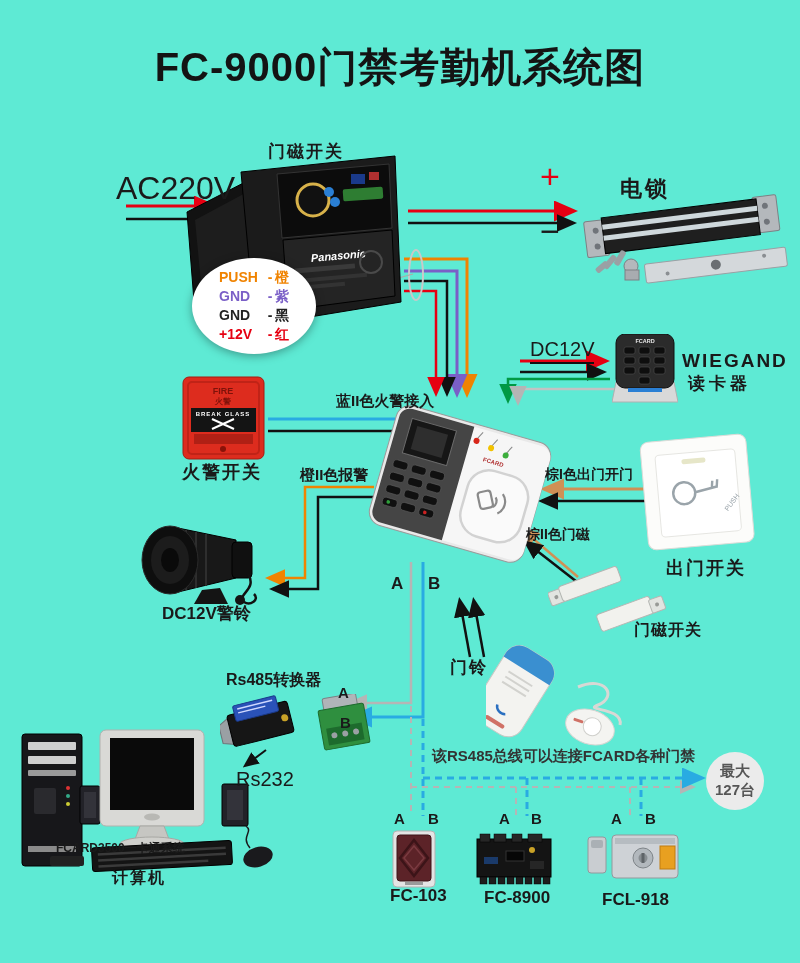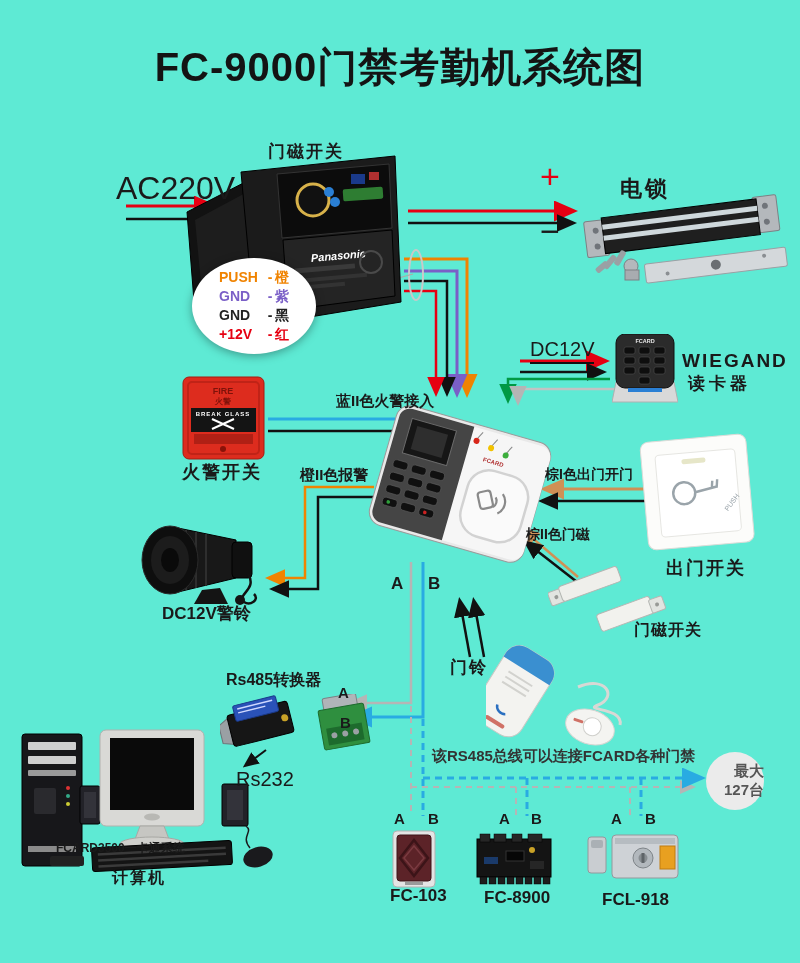--- a/index.html
+++ b/index.html
@@ -14,21 +14,21 @@
   .c-or{color:#f08300;} .c-pu{color:#7a5fc7;} .c-bk{color:#222;} .c-rd{color:#e60012;}
   
   #bubble{position:absolute;left:192px;top:258px;width:124px;height:96px;background:#fff;
           border-radius:50%;box-shadow:0 2px 10px rgba(0,0,0,.35);z-index:6;
           display:flex;flex-direction:column;justify-content:center;align-items:center;}
   .bub-row{display:flex;font-size:14px;font-weight:bold;line-height:1.35;}
   .bub-row .pin{width:46px;text-align:left;}
   .bub-row .sep{width:10px;text-align:center;}
   #maxcircle{position:absolute;left:706px;top:752px;width:58px;height:58px;border-radius:50%;
              background:#ebebeb;z-index:4;display:flex;flex-direction:column;justify-content:center;
-             align-items:flex-end;font-size:15px;font-weight:bold;color:#565656;line-height:1.25;}
+             align-items:center;font-size:15px;font-weight:bold;color:#565656;line-height:1.25;}
   .dc-underline{border-bottom:2px solid #111;padding-bottom:1px;}
 </style>
 </head>
 <body>
 
 <div id="stage">
 
   <svg id="wires" width="800" height="963" viewBox="0 0 800 963">
     <defs>
       <marker id="m-red" markerWidth="8" markerHeight="8" refX="6" refY="3.5" orient="auto">

